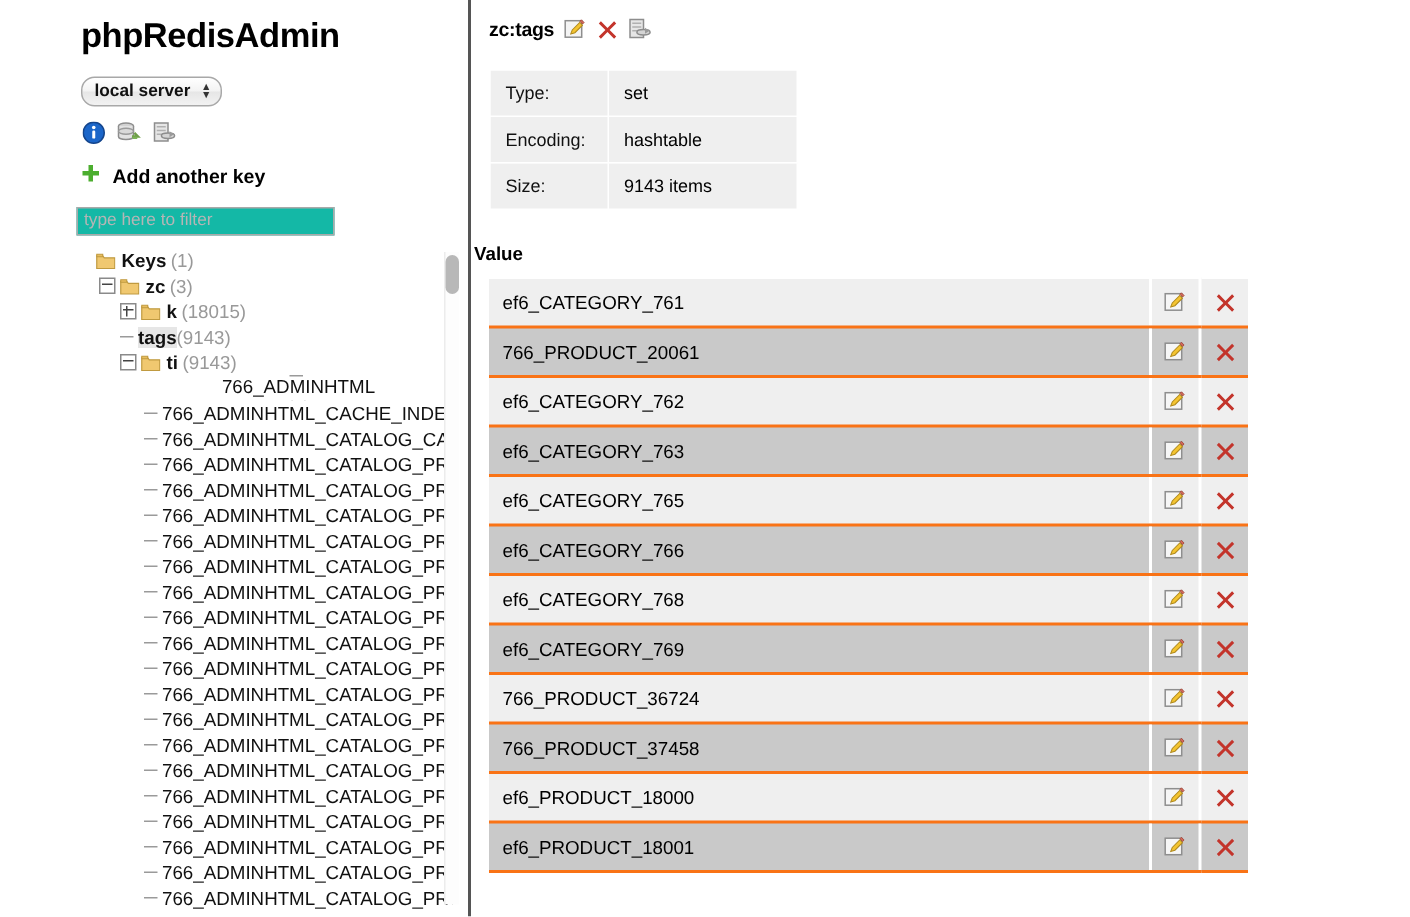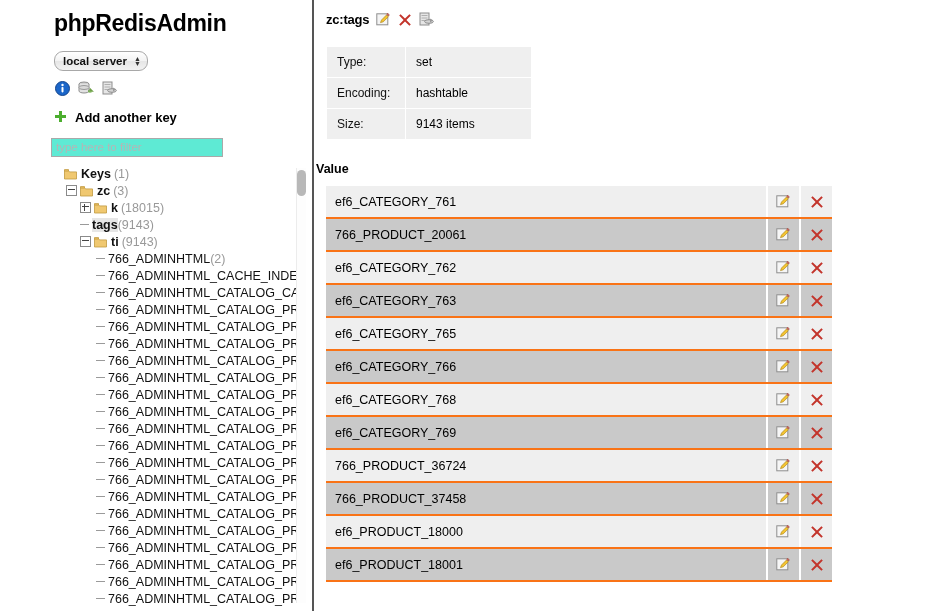--- a/index.html
+++ b/index.html
@@ -57,21 +57,21 @@
 
   #filter-row { margin: 12px 0 0 7px; }
   #filter-input {
     width: 172px; height: 19px;
     box-sizing: border-box;
     border: 1px solid #a9a9a9;
     font-family: "Liberation Sans", sans-serif;
     font-size: 11.5px;
     padding: 1px 4px;
     color: #333;
-    background: #5eead4;
+    background: #14b8a6;
   }
   #filter-input::placeholder { color: #b5b5b5; }
 
   
   #tree-wrap {
     position: absolute; left: 0; top: 163px;
     width: 268px; height: 448px;
     overflow: hidden;
   }
   #tree {
@@ -281,21 +281,21 @@
           </div>
           <div class="tnode" style="padding-left: 28px;">
             <span class="toggle"></span>
             <span class="folder"><svg class="ico" width="13" height="12" viewBox="0 0 13 12">
                 <path d="M0.5 2.5h4l1 1.4h7V11H0.5z" fill="#f0c870" stroke="#c09a40" stroke-width="0.8"></path>
                 <path d="M0.5 1.5h4v1.6h-4z" fill="#e8bd5e" stroke="#c09a40" stroke-width="0.7"></path>
               </svg></span>
             <span class="tname">ti</span>
             <span class="tcount">(9143)</span>
           </div>
-          <div class="tnode" style="padding-left: 44px;">
+          <div class="tnode" style="padding-left: 44px; flex-direction: column;">
             <span class="stub"></span>
             <span class="leaf">766_ADMINHTML</span>
             <span class="leafcount">(2)</span>
           </div>
           <div class="tnode" style="padding-left: 44px;">
             <span class="stub"></span>
             <span class="leaf">766_ADMINHTML_CACHE_INDEX(</span>
             <span class="leafcount"></span>
           </div>
           <div class="tnode" style="padding-left: 44px;">

